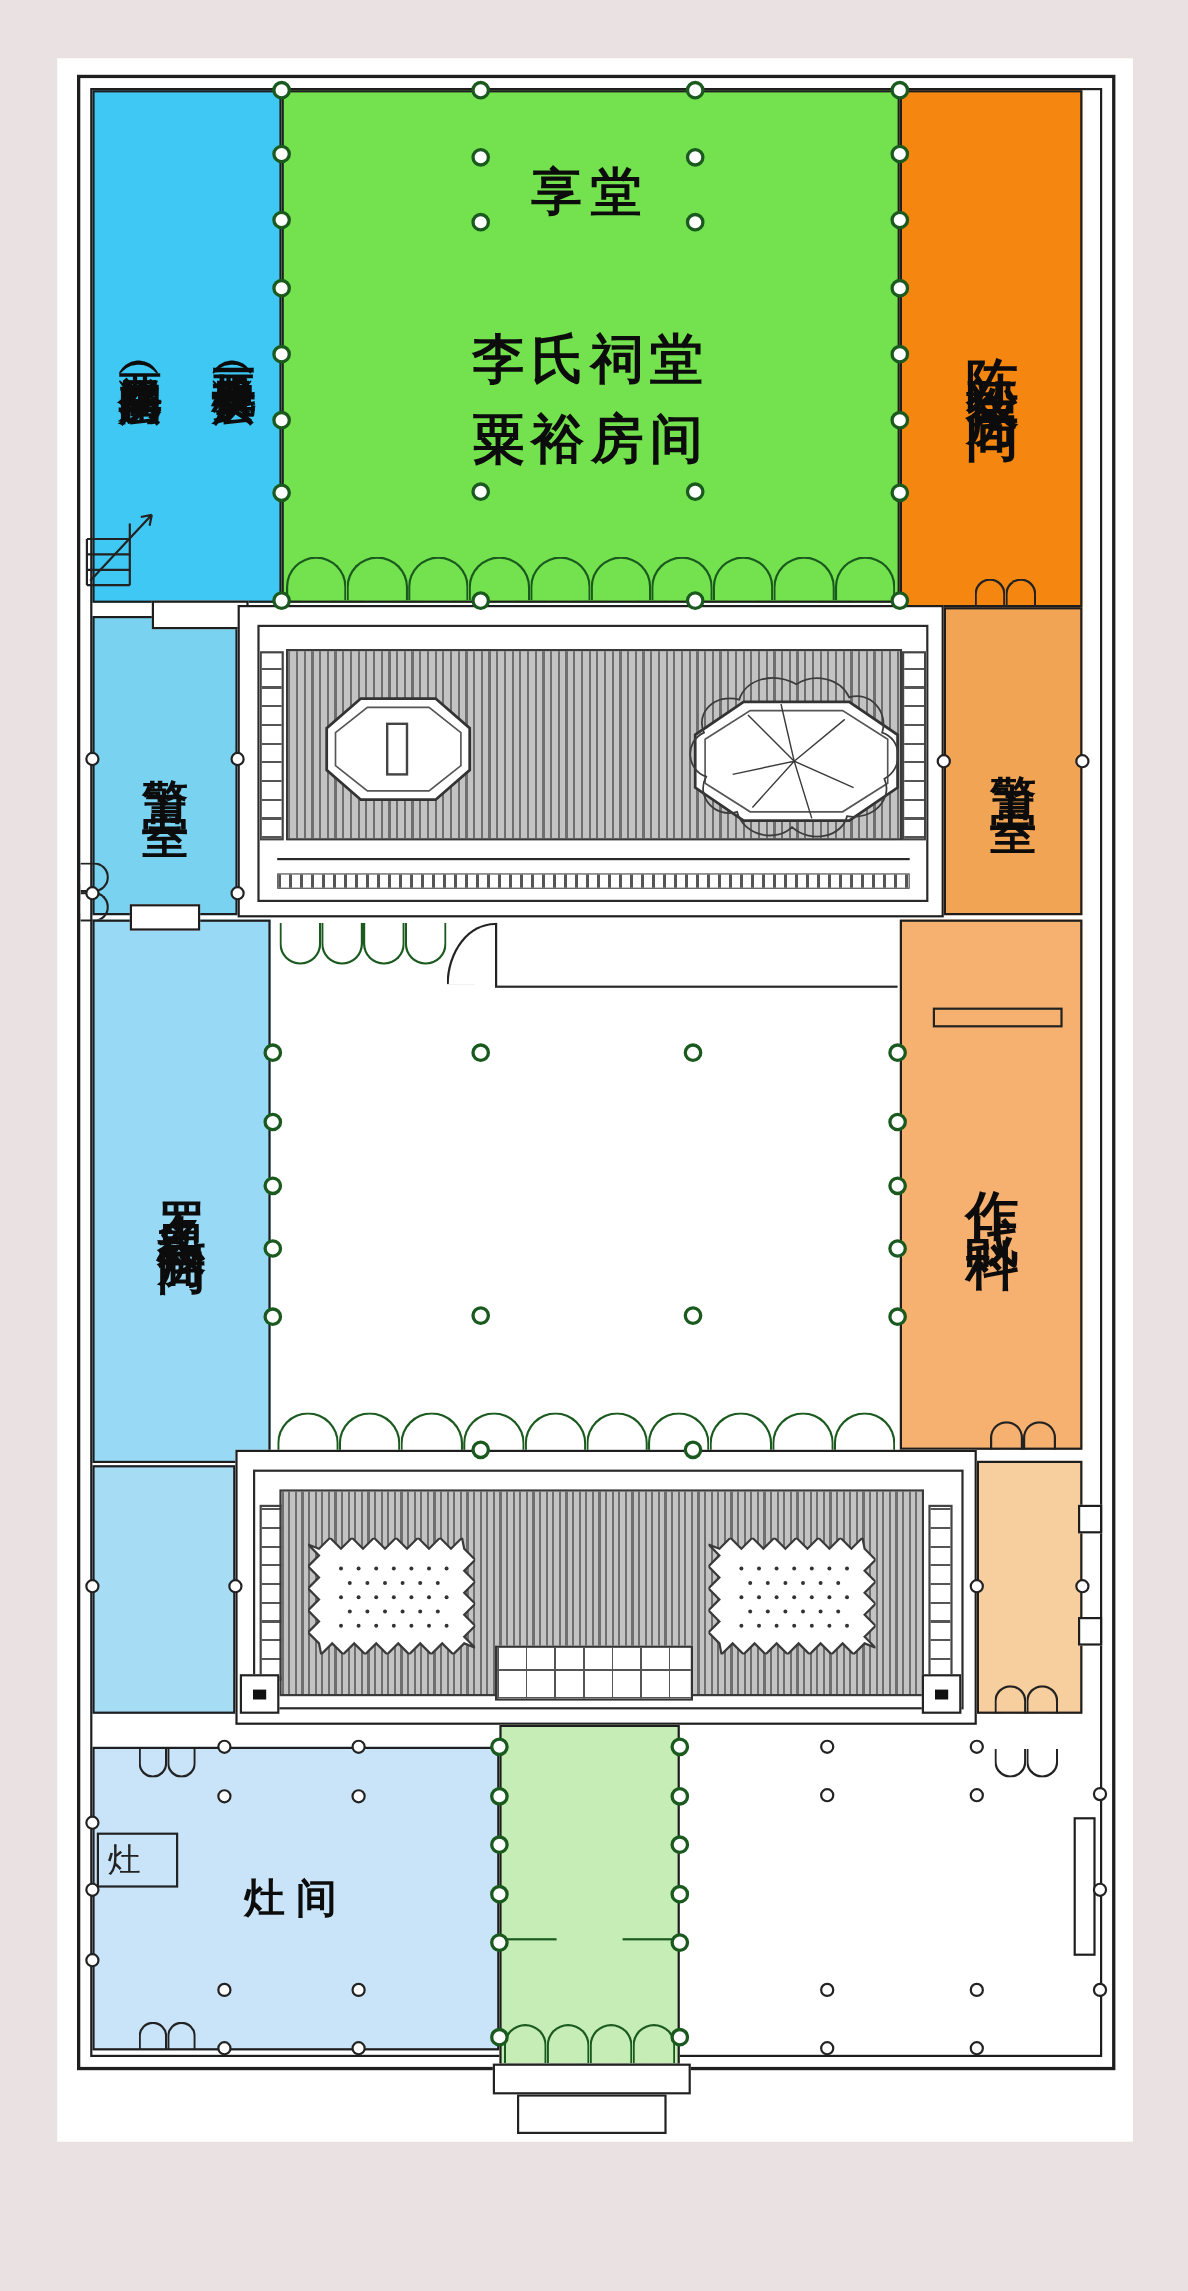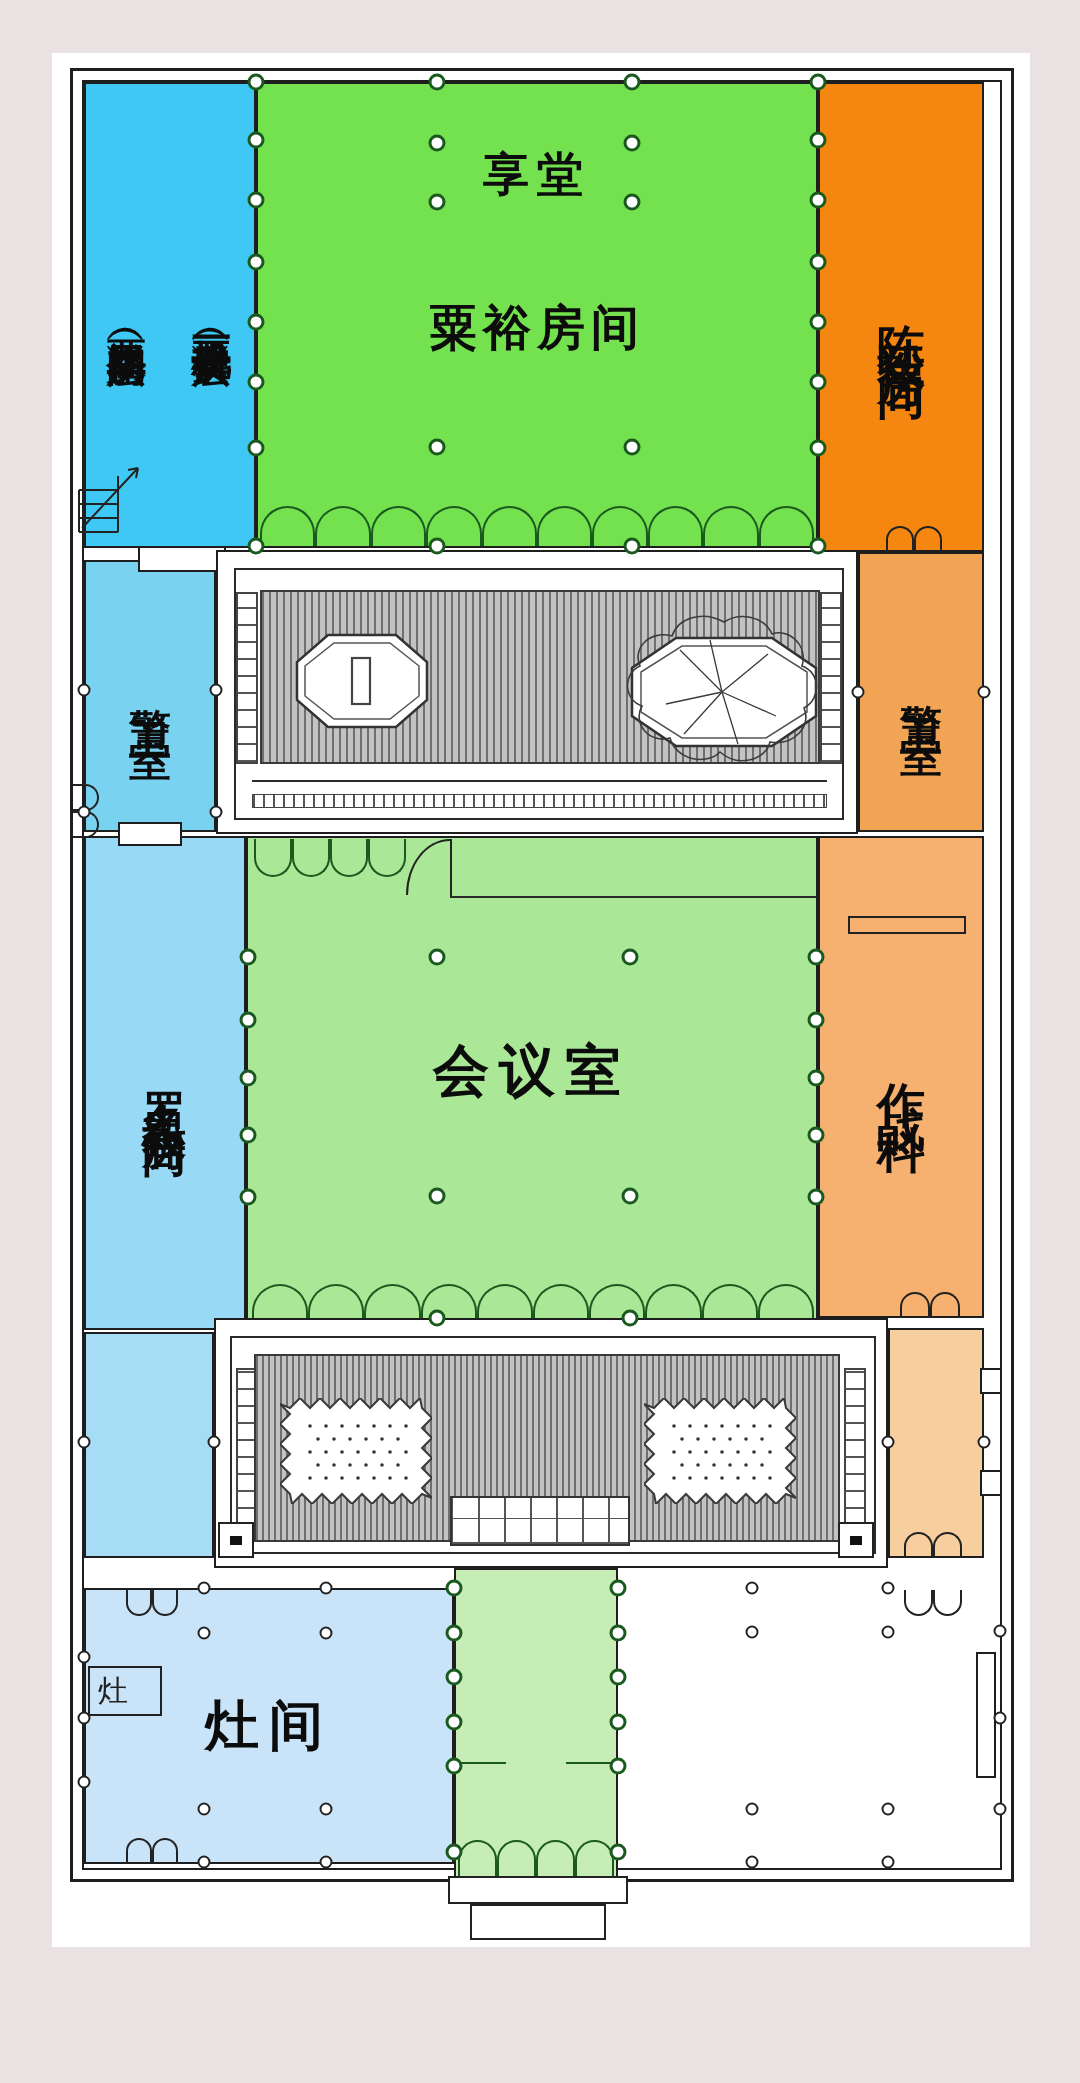--- a/index.html
+++ b/index.html
@@ -46,20 +46,21 @@
   <div class="abs room" style="left: 84px; top: 82px; width: 172px; height: 466px; background: rgb(63, 200, 243);">
     <div class="twocol">
       <span class="vlab" style="font-size:40px;letter-spacing:2px;">粟裕房间（二层）</span>
       <span class="vlab" style="font-size:40px;letter-spacing:2px;">机要科女（一层）</span>
     </div>
   </div>
 
   <div class="abs room" style="left: 256px; top: 82px; width: 562px; height: 466px; background: rgb(116, 226, 78);">
     <div class="abs hlab" style="left:0;top:60px;width:100%;font-size:46px;letter-spacing:8px;">享堂</div>
     <div class="abs hlab" style="left:0;top:208px;width:100%;font-size:48px;letter-spacing:6px;line-height:1.5;">
+      <div>李氏祠堂</div>
       <div>粟裕房间</div>
     </div>
   </div>
 
   <div class="abs room" style="left: 818px; top: 82px; width: 166px; height: 470px; background: rgb(245, 135, 17);">
     <span class="vlab" style="font-size:48px;letter-spacing:16px;">陈毅房间</span>
   </div>
 
   <div class="abs" style="left:76px;top:460px;width:66px;height:74px;">
     <svg width="66" height="74" viewBox="0 0 66 74">
@@ -124,23 +125,20 @@
   <div class="arcrow up" style="left:59px;top:798px;width:54px;height:26px;--ac:#222;transform:rotate(90deg);">
       <span></span>
       <span></span>
     </div>
 
   <div class="abs room" style="left: 84px; top: 836px; width: 162px; height: 494px; background: rgb(152, 218, 245);">
     <span class="vlab" style="font-size:44px;letter-spacing:10px;">罗忠毅房间</span>
   </div>
   <div class="abs niche" style="left:118px;top:822px;width:64px;height:24px;"></div>
 
-  <div class="abs room" style="left: 246px; top: 836px; width: 572px; height: 494px; background: rgb(170, 231, 150);">
-    <div class="abs hlab" style="left:0;top:196px;width:100%;font-size:56px;letter-spacing:10px;">会议室</div>
-  </div>
   <div class="arcrow down" style="left:254px;top:839px;width:152px;height:38px;--ac:#1A5A1F;">
       <span></span>
       <span></span>
       <span></span>
       <span></span>
     </div>
   <div class="abs qdoor" style="left:406px;top:839px;width:44px;height:56px;"></div>
   <div class="abs vline" style="left:450px;top:839px;height:58px;"></div>
   <div class="abs hline" style="left:450px;top:896px;width:366px;"></div>
   <div class="arcrow up" style="left:252px;top:1284px;width:562px;height:38px;--ac:#1A5A1F;">
@@ -255,21 +253,21 @@
 
   <div class="abs room" style="left: 888px; top: 1328px; width: 96px; height: 230px; background: rgb(247, 206, 157);"></div>
   <div class="arcrow up" style="left:904px;top:1532px;width:58px;height:26px;--ac:#222;">
       <span></span>
       <span></span>
     </div>
   <div class="abs niche" style="left:980px;top:1368px;width:22px;height:26px;"></div>
   <div class="abs niche" style="left:980px;top:1470px;width:22px;height:26px;"></div>
 
   <div class="abs room" style="left: 84px; top: 1588px; width: 370px; height: 276px; background: rgb(201, 228, 248);">
-    <div class="hlab" style="font-size:54px;letter-spacing:10px;">灶间</div>
+    <div class="hlab" style="font-size:37px;letter-spacing:10px;">灶间</div>
   </div>
   <div class="abs" style="left:88px;top:1666px;width:74px;height:50px;border:2.5px solid #222;display:flex;align-items:center;justify-content:flex-start;">
     <span style="font-size:30px;color:#222;padding-left:8px;">灶</span>
   </div>
   <div class="arcrow down" style="left:126px;top:1590px;width:52px;height:26px;--ac:#222;">
       <span></span>
       <span></span>
     </div>
   <div class="arcrow up" style="left:126px;top:1838px;width:52px;height:26px;--ac:#222;">
       <span></span>

